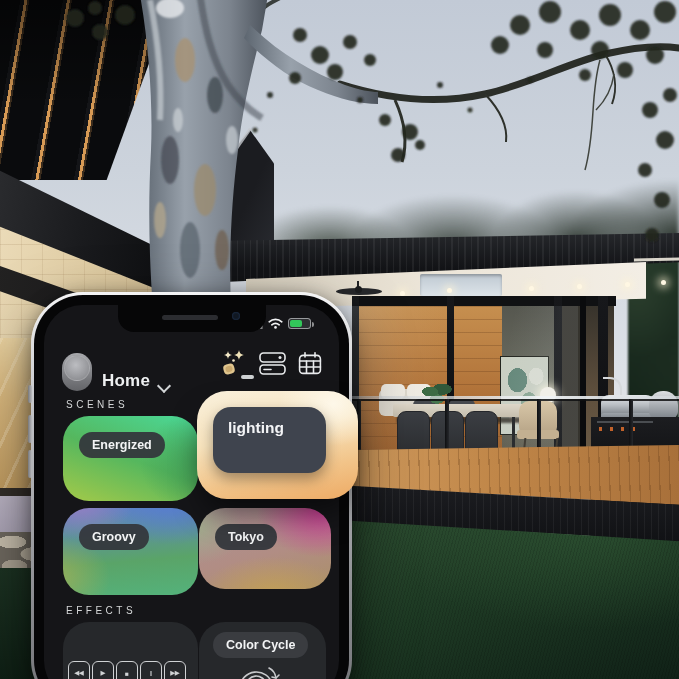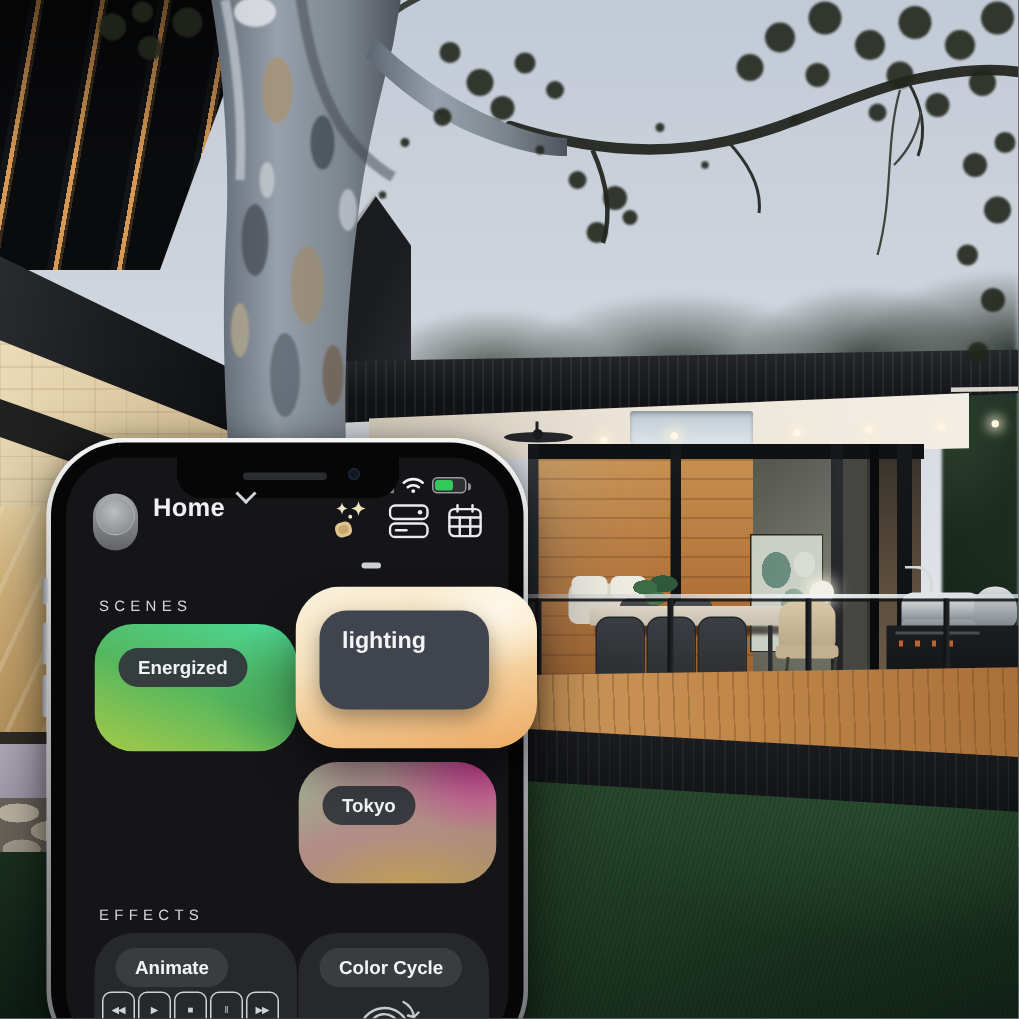--- a/index.html
+++ b/index.html
@@ -174,21 +174,21 @@
     border-radius:0 0 16px 16px}
   #speaker{left:44px;top:10px;width:56px;height:5px;border-radius:3px;background:#2b2c30}
   #camera{left:114px;top:7px;width:8px;height:8px;border-radius:50%;background:#111822;
     box-shadow:inset 0 0 2px #28456b}
   #statusbar{right:28px;top:13px;display:flex;align-items:center;gap:5px}
   #battery{position:relative;width:23px;height:11px;border:1px solid rgba(240,242,244,.55);
     border-radius:3.5px;background:#2e3033;box-sizing:border-box}
   #battery::before{content:"";position:absolute;left:1px;top:1px;width:12px;height:7px;border-radius:2px;background:#32c85a}
   #battery::after{content:"";position:absolute;right:-4px;top:2.5px;width:2px;height:5px;
     background:rgba(240,242,244,.55);border-radius:0 2px 2px 0}
-  #app-header{left:18px;top:24px;right:14px;height:46px;display:flex;align-items:flex-start}
+  #app-header{left:18px;top:40px;right:14px;height:46px;display:flex;align-items:flex-end}
   #avatar{position:relative;width:30px;height:38px;border-radius:15px;
     background:linear-gradient(180deg,#a8a9ad,#808185 55%,#636468)}
   #avatar-face{position:absolute;left:2px;top:2px;width:26px;height:26px;border-radius:50%;
     border:1px solid rgba(255,255,255,.15);box-sizing:border-box;
     background:radial-gradient(circle at 45% 38%,#bcbdc1,#8f9094 75%)}
   #home-title{margin-left:10px;font-size:17px;font-weight:600;color:#eef0f1;letter-spacing:.2px}
   #chevron{width:8px;height:8px;border-right:2px solid #d2d5d7;border-bottom:2px solid #d2d5d7;
     transform:rotate(45deg);margin-left:9px;margin-top:-5px}
   #header-actions{position:absolute;right:3px;top:5px;display:flex;align-items:center;gap:12px}
   .hdr-btn{position:relative;display:flex;align-items:center;justify-content:center}
@@ -447,28 +447,30 @@
               </span>
             </div>
           </div>
           <div class="abs" id="tab-dash"></div>
 
           <div class="abs section-label" id="scenes-label">SCENES</div>
 
           <div class="abs tile" id="tile-energized">
             <span class="pill">Energized</span>
           </div>
+          <div class="abs tile" id="tile-groovy">
+            <span class="pill">Groovy</span>
+          </div>
           <div class="abs tile" id="tile-tokyo">
             <span class="pill">Tokyo</span>
           </div>
 
           <div class="abs section-label" id="effects-label">EFFECTS</div>
 
           <div class="abs tile effect-tile" id="tile-animate">
-            <span class="pill">Animate</span>
             <div id="transport">
               <span class="tkey">◀◀</span>
               <span class="tkey">▶</span>
               <span class="tkey">■</span>
               <span class="tkey">‖</span>
               <span class="tkey">▶▶</span>
             </div>
           </div>
           <div class="abs tile effect-tile" id="tile-colorcycle">
             <span class="pill">Color Cycle</span>

